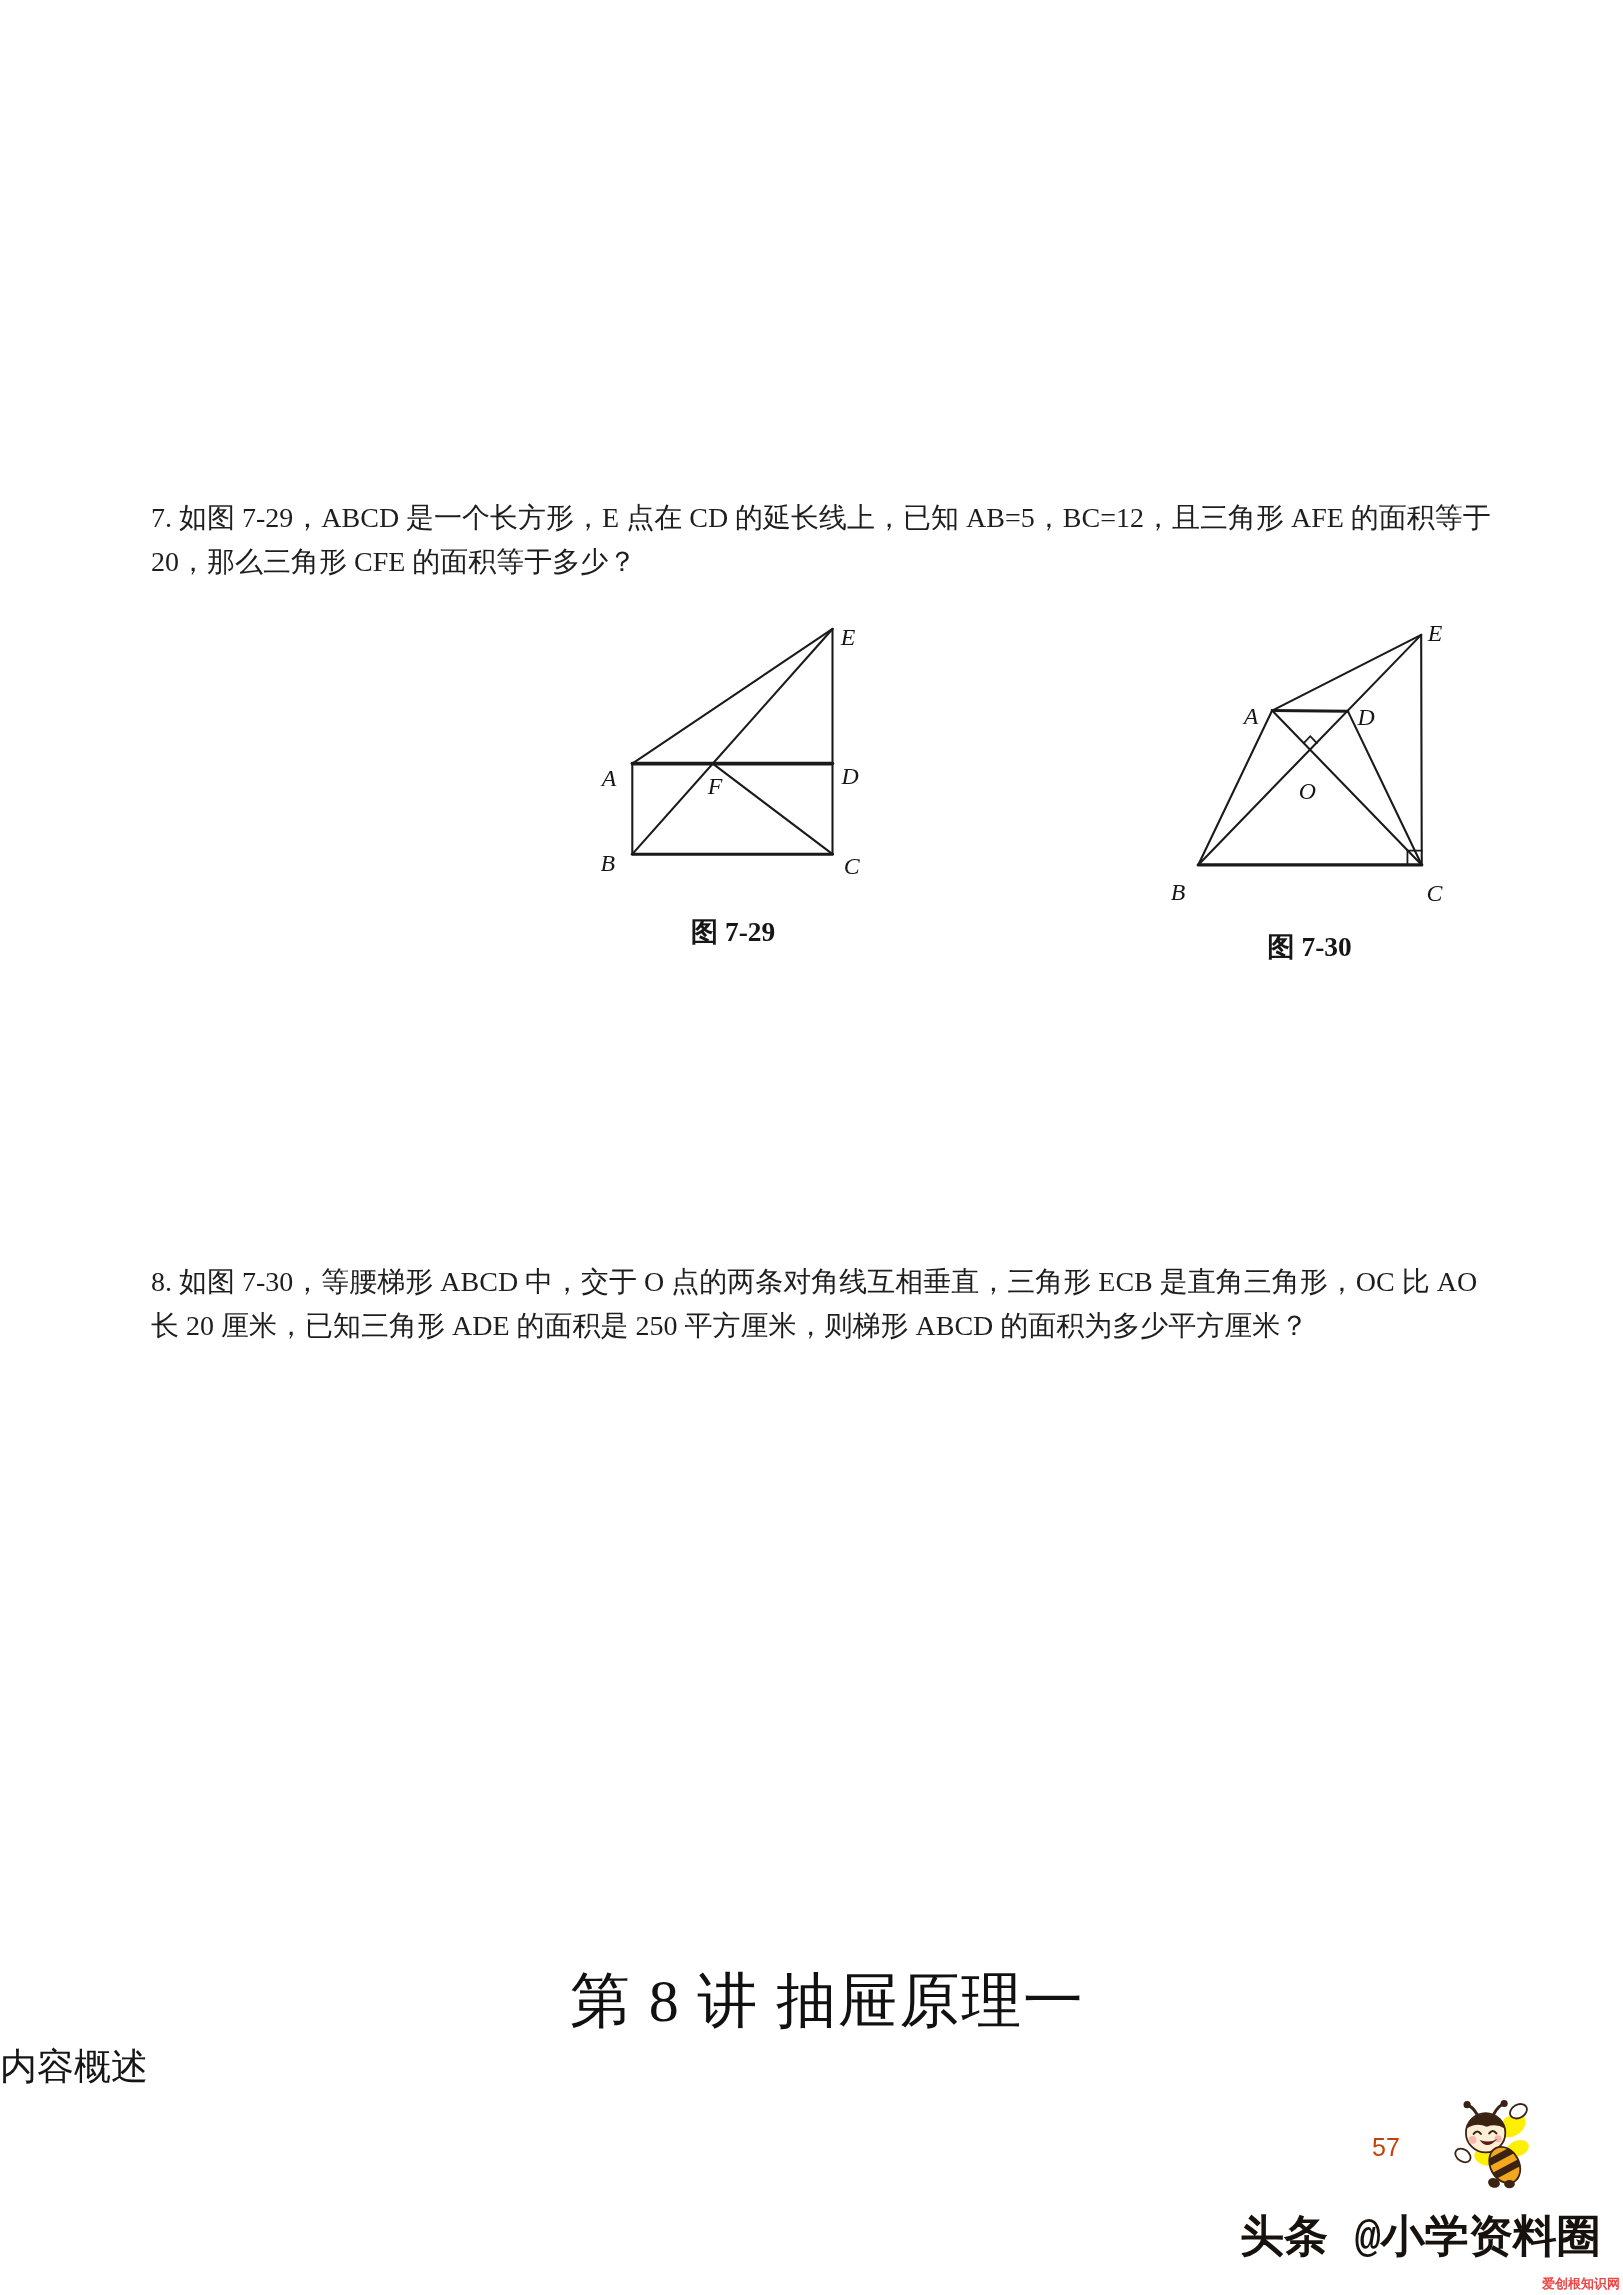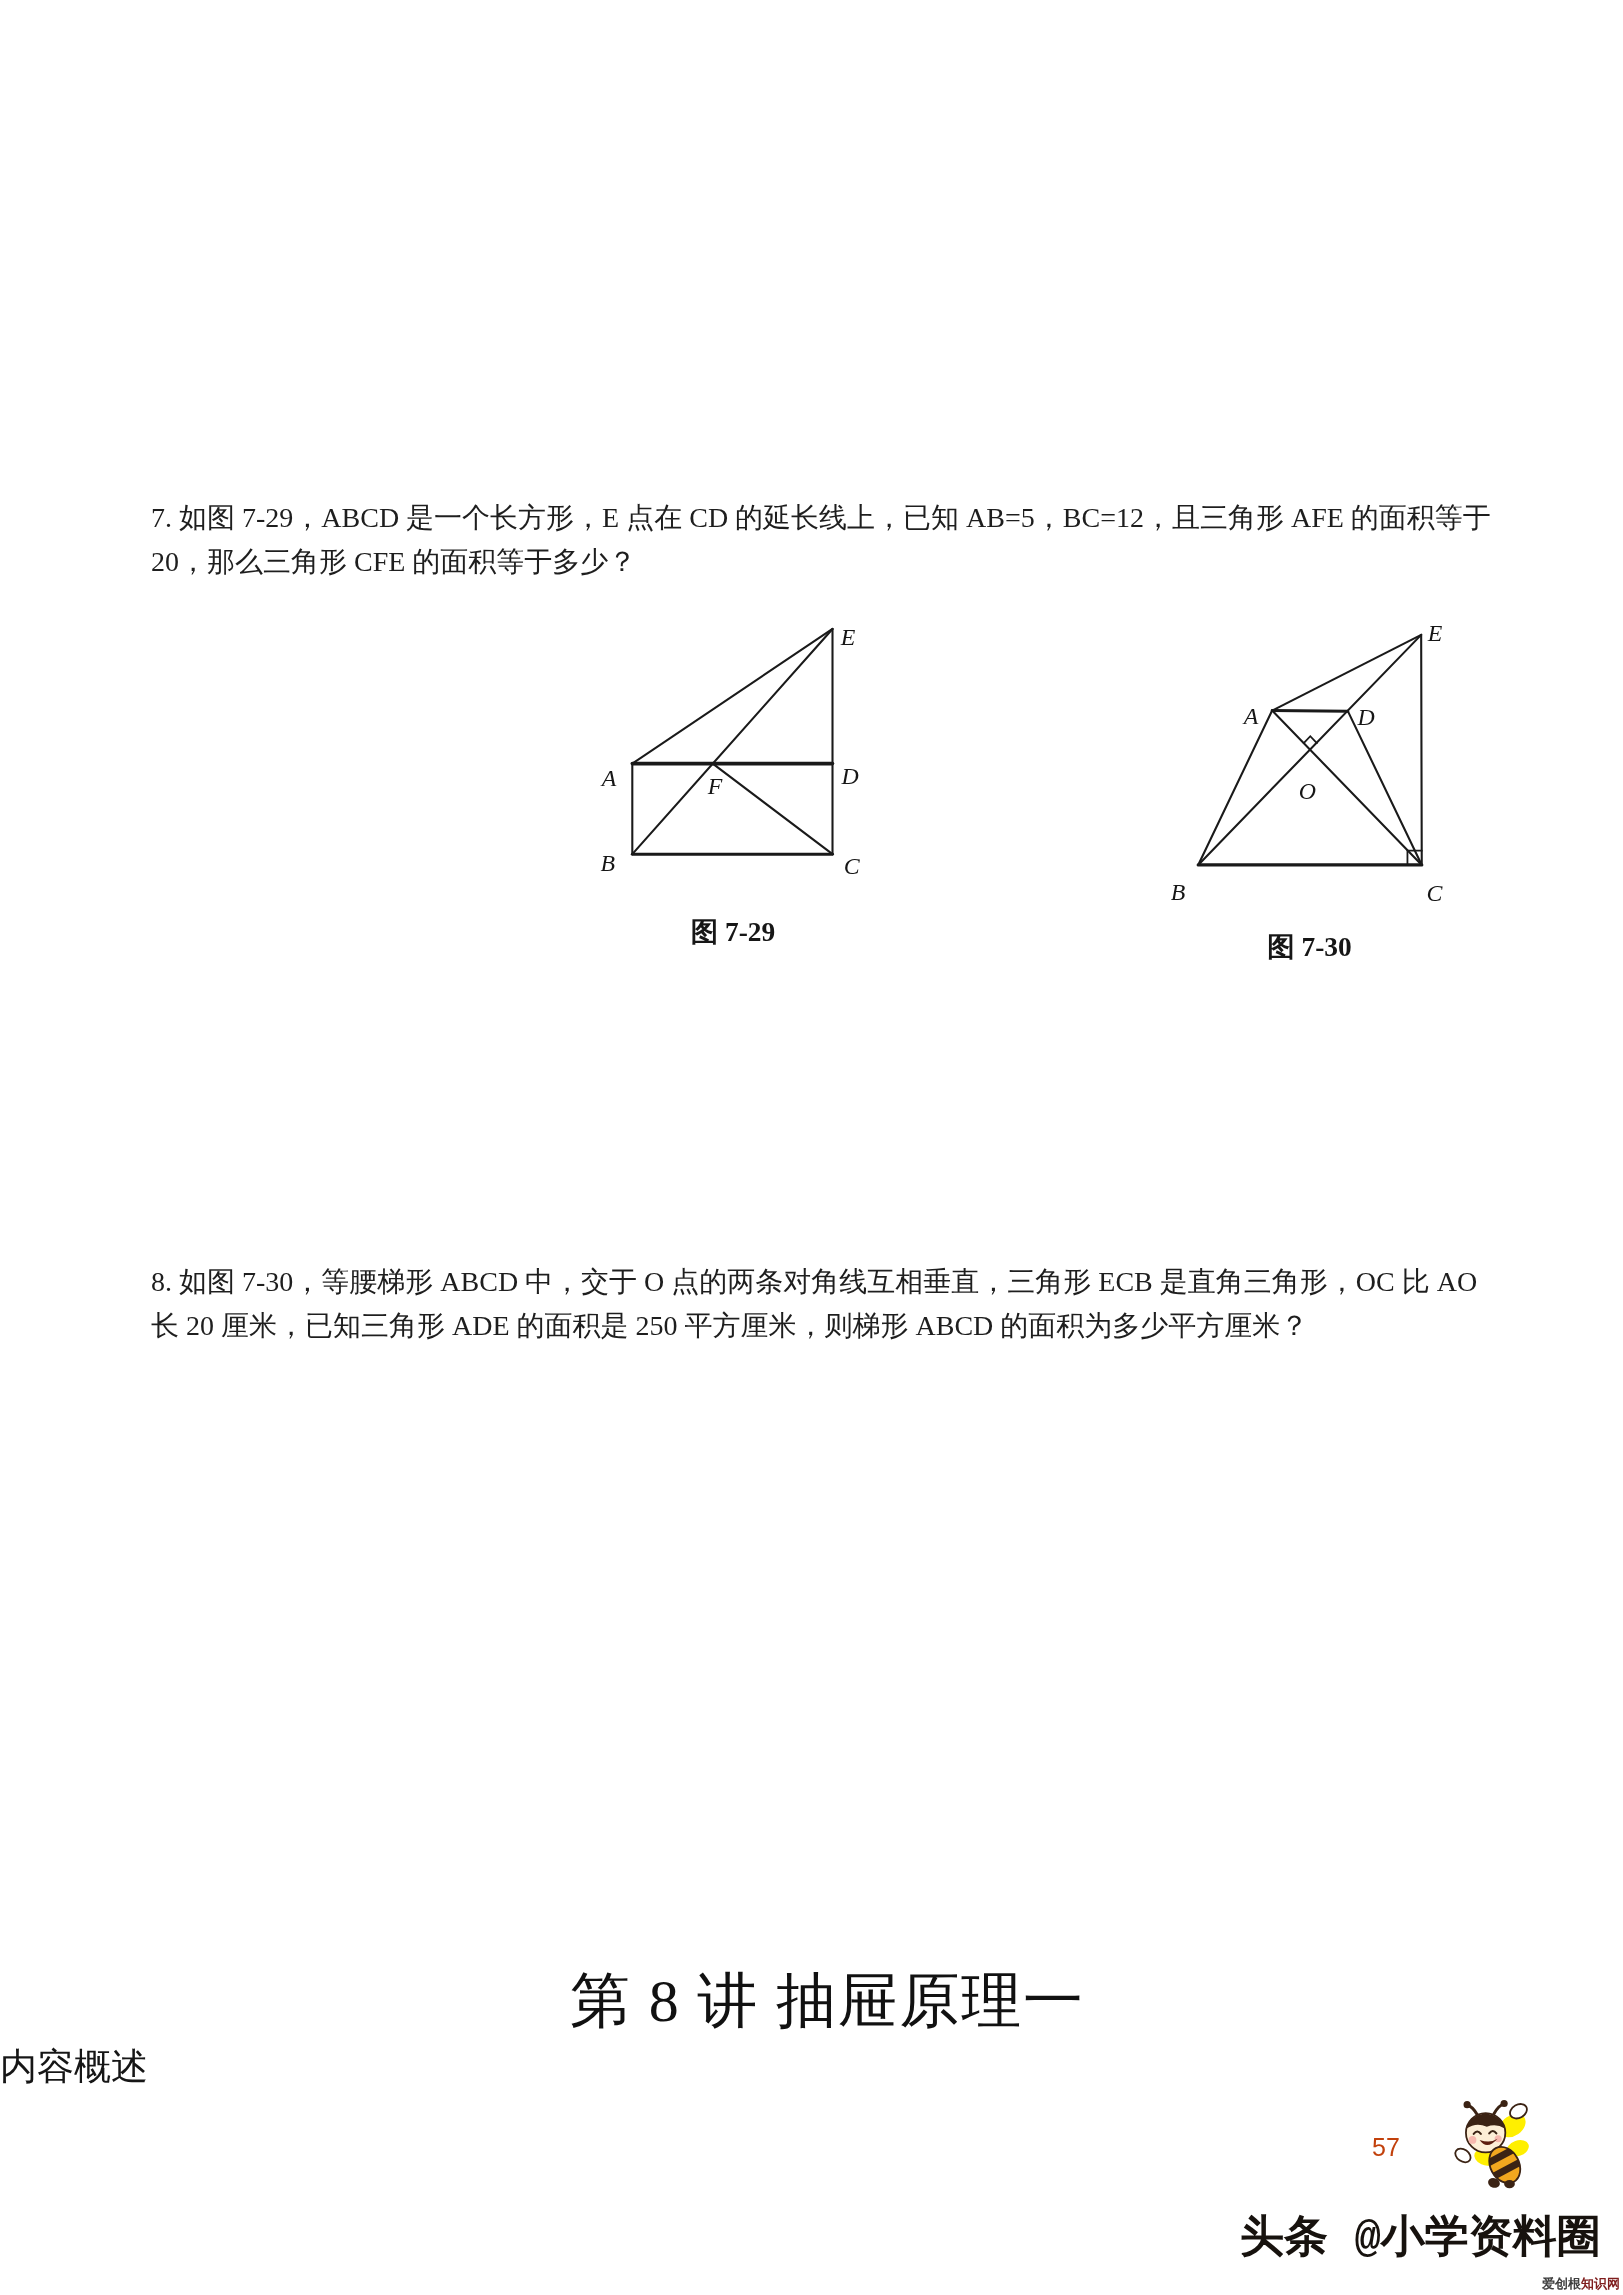--- a/index.html
+++ b/index.html
@@ -41,22 +41,22 @@
   .bee { position:absolute; left:1451px; top:2098px; width:80px; height:91px; }
   .watermark-main {
     position:absolute; left:1240px; top:2207px; font-size:44px; font-weight:bold;
     color:#17120e; font-family:Liberation Mono, monospace; white-space:nowrap;
     letter-spacing:0px;
   }
   .watermark-small {
     position:absolute; left:1542px; top:2275px; font-size:13px; font-weight:bold;
     font-family:"Liberation Sans","DejaVu Sans",sans-serif; white-space:nowrap;
   }
-  .watermark-small .orange { color:#404040; }
-  .watermark-small .gray { color:#7f1d1d; }
+  .watermark-small .orange { color:#ef4444; }
+  .watermark-small .gray { color:#ef4444; }
 </style>
 </head>
 <body>
 
 <div class="page">
 
   <div class="problem" id="problem-7">
     <div class="line">7. 如图 7-29，ABCD 是一个长方形，E 点在 CD 的延长线上，已知 AB=5，BC=12，且三角形 AFE 的面积等于</div>
     <div class="line">20，那么三角形 CFE 的面积等于多少？</div>
   </div>

